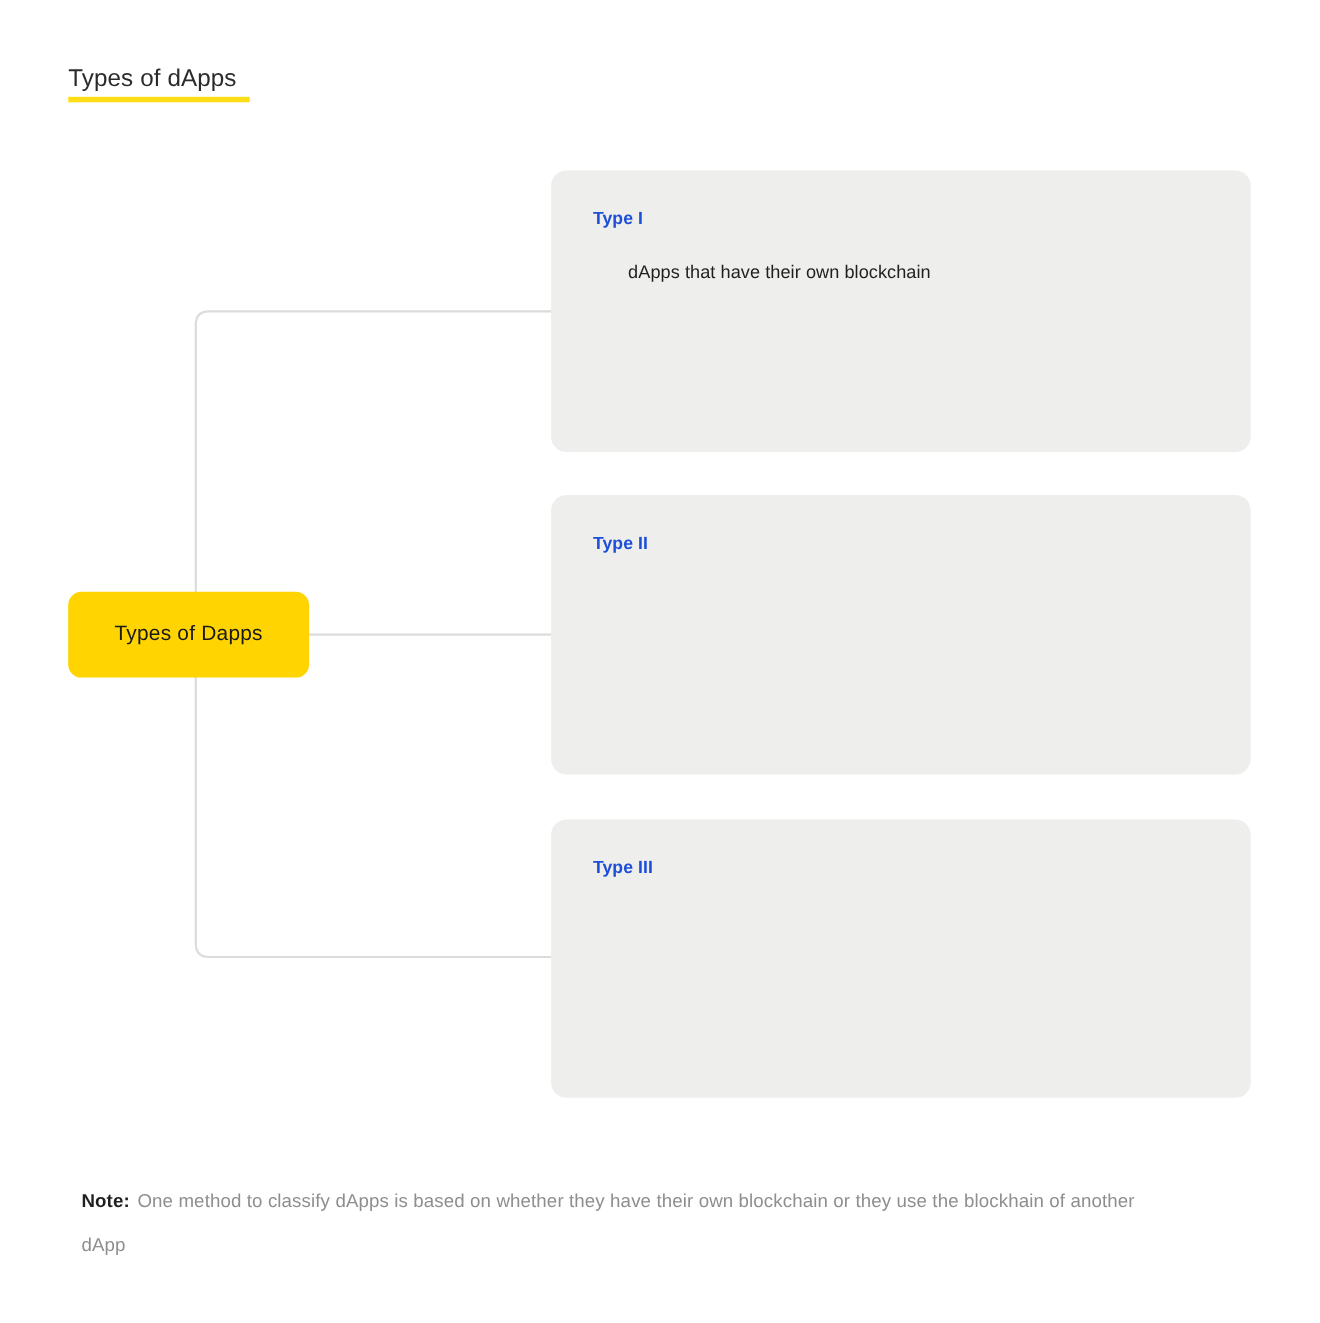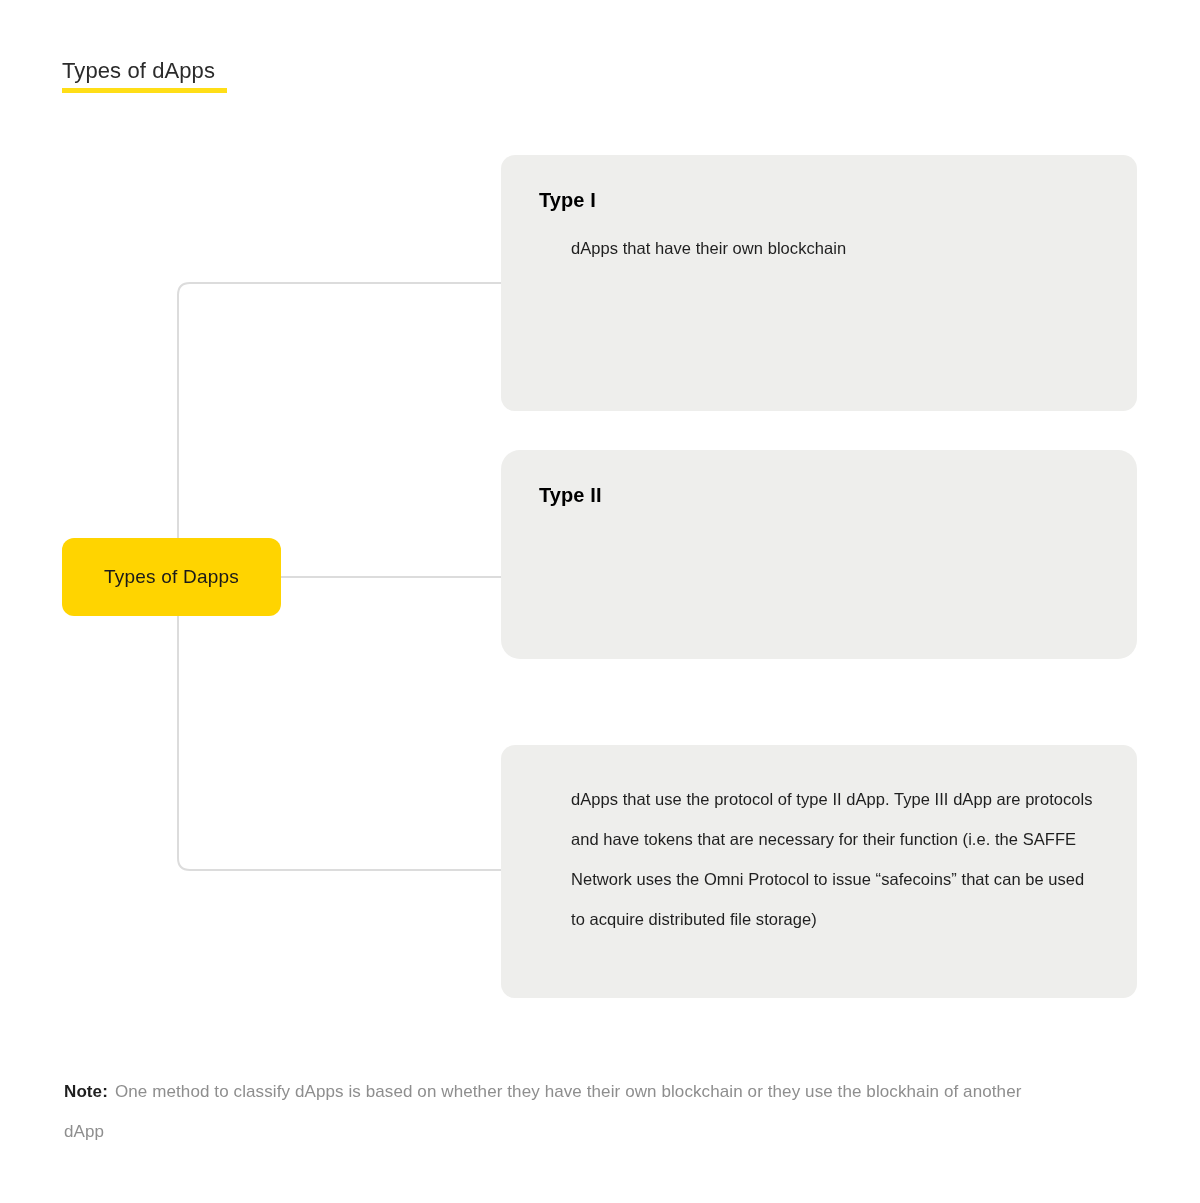--- a/index.html
+++ b/index.html
@@ -79,43 +79,43 @@
   .card {
     position: absolute;
     left: 501px;
     width: 636px;
     background: #eeeeec;
     border-radius: 14px;
     box-sizing: border-box;
     padding: 34px 38px 30px 38px;
   }
   #card-1 { top: 155px; height: 256px; }
-  #card-2 { top: 450px; height: 209px; border-radius: 19px; }
+  #card-2 { top: 450px; height: 254px; }
   #card-3 { top: 745px; height: 253px; }
 
   .card-title {
-    font-size: 20px;
+    font-size: 16px;
     font-weight: bold;
-    color: #000000;
+    color: #1d4ed8;
     line-height: 22px;
     margin-bottom: 17px;
     letter-spacing: 0.1px;
   }
   .card-body {
     font-size: 16.5px;
     color: #1f1f1f;
     line-height: 40px;
     letter-spacing: 0.05px;
     margin-left: 32px;
   }
 
   
   #note {
     position: absolute;
-    left: 64px;
+    left: 74px;
     top: 1072px;
     width: 1000px;
     font-size: 17px;
     line-height: 40px;
     color: #8e8e8e;
     letter-spacing: 0.1px;
   }
   #note .note-label {
     color: #1f1f1f;
     font-weight: bold;
@@ -146,20 +146,20 @@
   <div id="card-1" class="card">
     <div class="card-title">Type I</div>
     <div class="card-body">dApps that have their own blockchain</div>
   </div>
 
   <div id="card-2" class="card">
     <div class="card-title">Type II</div>
   </div>
 
   <div id="card-3" class="card">
-    <div class="card-body">dApps that use the protocol of type II dApp. Type III dApp are protocols and have tokens that are necessary for their function (i.e. the SAFFE Network uses the Omni Protocol to issue “safecoins” that can be used to acquire distributed file storage)</div>
+    <div class="card-title">Type III</div>
   </div>
 
 </div>
 
 <div id="note">
   <span class="note-label">Note:</span><span class="note-text">One method to classify dApps is based on whether they have their own blockchain or they use the blockhain of another dApp</span>
 </div>
 
 </body></html>

